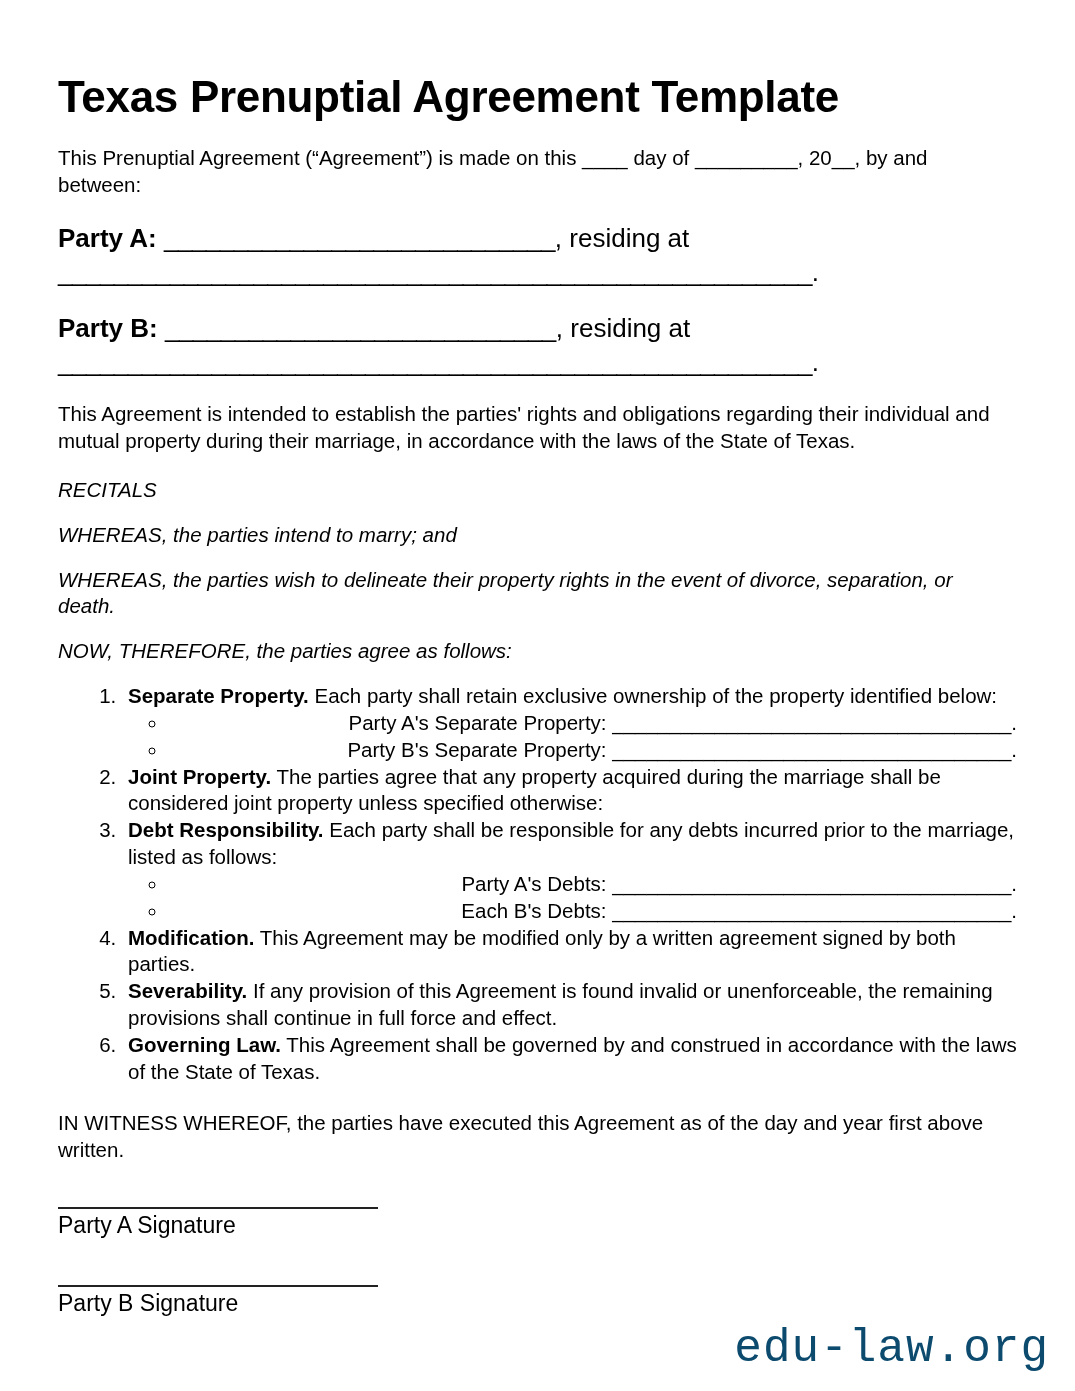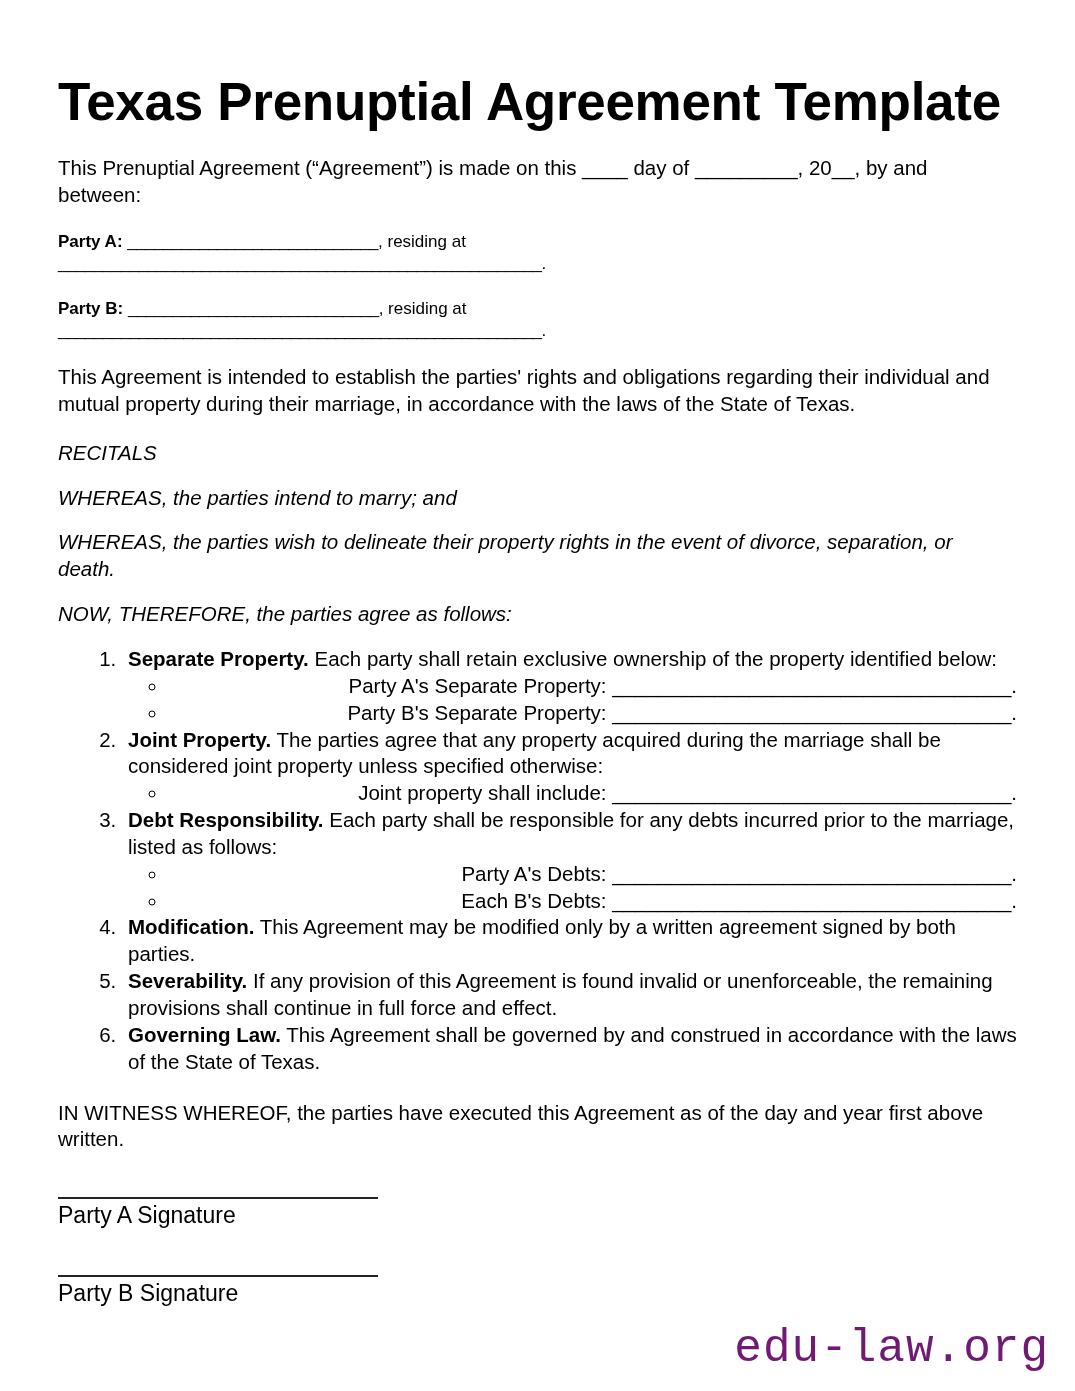--- a/index.html
+++ b/index.html
@@ -15,38 +15,38 @@
   .page {
     position: relative;
     width: 1075px;
     height: 1391px;
     background: #ffffff;
     box-sizing: border-box;
     padding: 58px 58px 0 58px;
     overflow: hidden;
   }
   .doc-title {
-    font-size: 53px;
+    font-size: 44px;
     font-weight: bold;
     letter-spacing: -0.3px;
     line-height: 1.12;
     margin: 14px 0 24px 0;
   }
   p.para {
     font-size: 20.5px;
     line-height: 1.31;
     margin: 0 0 22px 0;
     max-width: 952px;
   }
   p.tight {
     margin-bottom: 18px;
     font-style: italic;
   }
   .party-block {
-    font-size: 17px;
+    font-size: 26px;
     line-height: 1.31;
     margin: 0 0 22px 0;
   }
   .party-label {
     font-weight: bold;
   }
   .blank {
     font-family: "Liberation Sans", sans-serif;
     letter-spacing: -0.5px;
   }
@@ -91,21 +91,21 @@
     line-height: 1.3;
     margin: 0 0 44px 0;
   }
   .watermark {
     position: absolute;
     right: 26px;
     bottom: 16px;
     font-family: "Liberation Mono", "DejaVu Sans Mono", monospace;
     font-size: 46px;
     letter-spacing: 1px;
-    color: #701a75;
+    color: #0c4a6e;
   }
 </style>
 </head>
 <body>
 
 <div class="page">
 
   <h1 class="doc-title">Texas Prenuptial Agreement Template</h1>
 
   <p class="para">This Prenuptial Agreement (“Agreement”) is made on this ____ day of _________, 20__, by and between:</p>
@@ -137,23 +137,20 @@
     <li>
       <span class="clause-text"><span class="clause-title">Separate Property.</span><span> Each party shall retain exclusive ownership of the property identified below:</span></span>
       <ul class="sub">
         <li>Party A's Separate Property: ___________________________________.</li>
         <li>Party B's Separate Property: ___________________________________.</li>
       </ul>
     </li>
 
     <li>
       <span class="clause-text"><span class="clause-title">Joint Property.</span><span> The parties agree that any property acquired during the marriage shall be considered joint property unless specified otherwise:</span></span>
-      <ul class="sub">
-        <li>Joint property shall include: ___________________________________.</li>
-      </ul>
     </li>
 
     <li>
       <span class="clause-text"><span class="clause-title">Debt Responsibility.</span><span> Each party shall be responsible for any debts incurred prior to the marriage, listed as follows:</span></span>
       <ul class="sub">
         <li>Party A's Debts: ___________________________________.</li>
         <li>Each B's Debts: ___________________________________.</li>
       </ul>
     </li>
 

